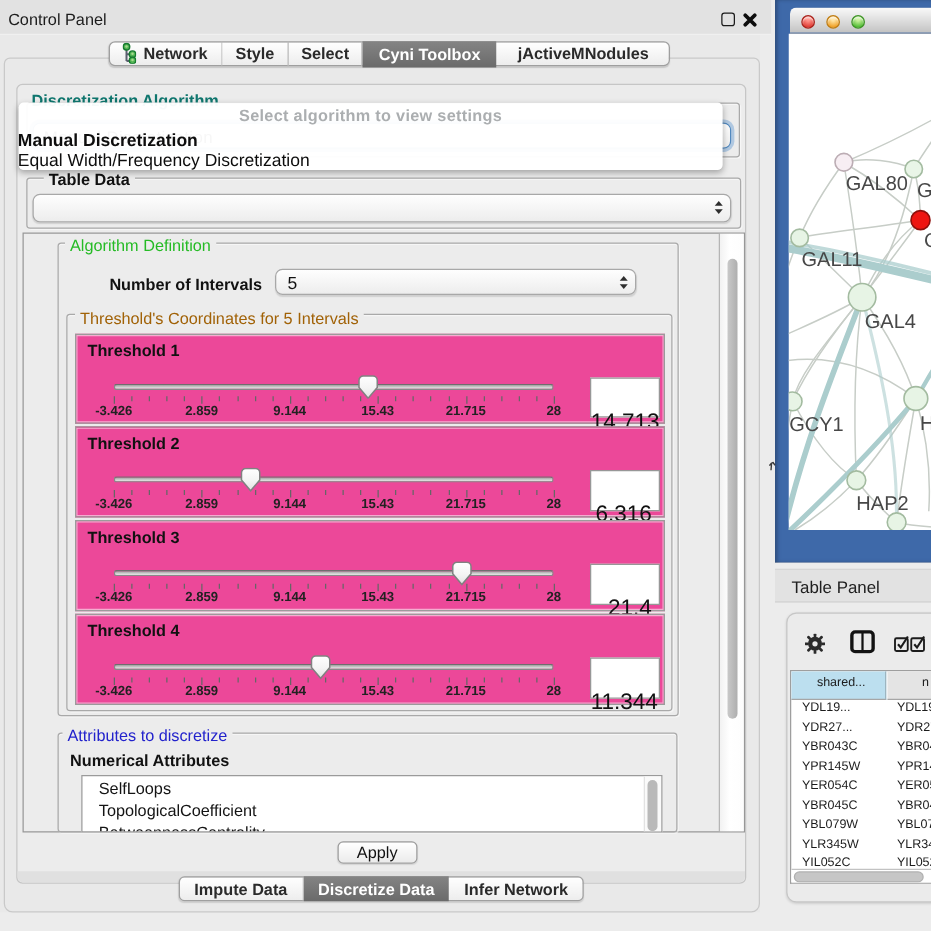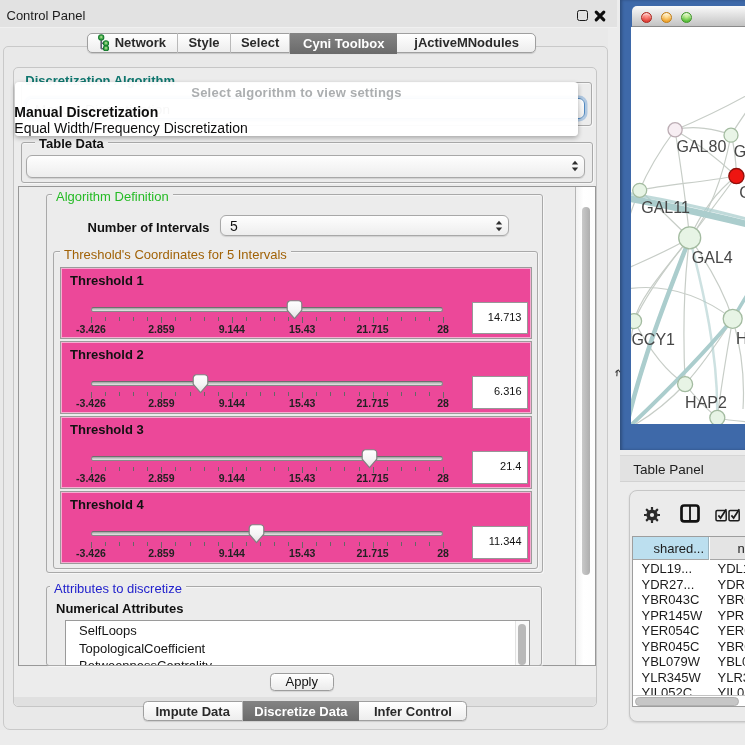--- a/index.html
+++ b/index.html
@@ -20,24 +20,24 @@
 .thr { position:absolute; left:60px; width:472px; height:72.5px; border:1px solid #9b9b9b;
   background:#ec4899; box-shadow: inset 0 0 0 1px rgba(255,255,255,.55); }
 .thr .lbl { position:absolute; left:9px; top:5px; font-size:13px; font-weight:bold; color:#111; }
 .track { position:absolute; left:30px; width:352px; top:39px; height:5px;
   border:1px solid #898989; border-top-color:#6e6e6e; border-radius:2.5px;
   background:linear-gradient(#9f9f9f,#d3d3d3 65%,#e4e4e4); }
 .tick { position:absolute; width:1px; background:#666; }
 .tlab { position:absolute; top:55px; transform:translateX(-50%); font-size:10.5px;
   font-weight:bold; color:#222; }
 .vbox { position:absolute; left:410.5px; top:34px; width:56px; height:32.5px;
-  background:#fff; border:1px solid #979797; font-size:11px; color:#111;
-  text-align:right; padding:8px 5px 0 0; }
+  background:#fff; border:1px solid #979797; font-size:18px; color:#111;
+  text-align:right; padding:24px 5px 0 0; }
 .li13 { font-size:13px; color:#141414; white-space:nowrap; }
-.lt { font-size:13px; color:#1c1c1c; white-space:nowrap; }
+.lt { font-size:10px; color:#1c1c1c; white-space:nowrap; }
 </style></head><body>
 
 <div class="abs" style="left:0;top:0;width:608px;height:730px;background:#e9e9e9;"></div>
 <div class="abs" style="left:0;top:0;width:616.5px;height:28px;background:#e2e2e2;border-bottom:1px solid #f0f0f0;"></div>
 <div class="abs" style="left:6.5px;top:8px;font-size:13px;color:#1c1c1c;">Control Panel</div>
 <div class="abs" style="left:577px;top:10px;width:10.5px;height:10.5px;border:1.7px solid #1b1b1b;border-radius:2.5px;"></div>
 <svg class="abs" style="left:593.5px;top:10px;" width="12" height="12" viewBox="0 0 12 12">
     <path d="M2.2 2.2 L9.8 9.8 M9.8 2.2 L2.2 9.8" stroke="#0d0d0d" stroke-width="3.1" stroke-linecap="round"></path>
   </svg>
 <div class="abs" style="left:3px;top:45.5px;width:604.5px;height:684px;border:1px solid #c9c9c9;border-radius:5px 5px 7px 7px;background:#e9e9e9;"></div>
@@ -280,21 +280,21 @@
     <div class="li13" style="position:absolute;left:13px;top:2px;">SelfLoops</div>
     <div class="li13" style="position:absolute;left:13px;top:19.5px;">TopologicalCoefficient</div>
     <div class="li13" style="position:absolute;left:13px;top:37px;">BetweennessCentrality</div>
     <div style="position:absolute;right:0;top:0;width:14px;height:46px;background:#fafafa;border-left:1px solid #e2e2e2;"></div>
     <div style="position:absolute;right:3px;top:2.5px;width:8px;height:41px;border-radius:4px;background:#b9b9b9;"></div>
   </div>
 <div class="abs" style="left:270px;top:672.5px;width:63.5px;height:18.5px;border:1px solid #9d9d9d;border-radius:4.5px;background:linear-gradient(#ffffff,#ebebeb);display:flex;align-items:center;justify-content:center;font-size:13px;color:#111;box-shadow:0 1px 1px rgba(0,0,0,.1);">Apply</div>
 <div class="abs" style="left:143.2px;top:700.8px;width:324.1px;height:20.6px;background:linear-gradient(#ffffff,#ededed);border:1px solid #9f9f9f;border-radius:4.5px;box-shadow:0 1px 1px rgba(0,0,0,.12);"></div>
 <div class="seg" style="left:143.2px;top:700.8px;width:100px;height:20.6px;border-right:1px solid #b9b9b9;border-radius:4.5px 0 0 4.5px;">Impute Data</div>
 <div class="seg segdark" style="left:243.2px;top:700.8px;width:115.5px;height:20.6px;">Discretize Data</div>
-<div class="seg" style="left:358.7px;top:700.8px;width:108.60000000000002px;height:20.6px;border-radius:0 4.5px 4.5px 0;">Infer Control</div>
+<div class="seg" style="left:358.7px;top:700.8px;width:108.60000000000002px;height:20.6px;border-radius:0 4.5px 4.5px 0;">Infer Network</div>
 <div class="abs" style="left:14.8px;top:81.5px;width:563.4px;height:54.8px;background:rgba(255,255,255,.965);border-radius:4px;box-shadow:0 2px 5px rgba(0,0,0,.3);z-index:50;">
     <div style="position:absolute;left:0;right:0;top:3.5px;text-align:center;font-size:13px;letter-spacing:.25px;font-weight:bold;color:#abaeb0;">Select algorithm to view settings</div>
     <div style="position:absolute;left:-0.5px;top:22.2px;font-size:14px;font-weight:bold;color:#0d0d0d;">Manual Discretization</div>
     <div style="position:absolute;left:-0.5px;top:38.4px;font-size:14px;color:#0d0d0d;">Equal Width/Frequency Discretization</div>
   </div>
 <div class="abs" style="left:620px;top:0;width:125px;height:449.5px;background:#3e69a9;box-shadow:inset 2px 0 3px rgba(0,0,0,.25);"></div>
 <div class="abs" style="left:631.8px;top:5.6px;width:113.2px;height:21.6px;background:linear-gradient(#fafafa,#d9d9d9 60%,#c3c3c3);border-bottom:1px solid #8a8a8a;border-radius:5px 0 0 0;"></div>
 <div class="abs" style="left:641.1999999999999px;top:12px;width:11px;height:11px;border-radius:50%;background:radial-gradient(circle at 50% 28%, #ff9189 15%, #e03e36 75%);border:1px solid #a9231c;box-shadow:inset 0 1.5px 1.5px rgba(255,255,255,.7);"></div>
 <div class="abs" style="left:661.0px;top:12px;width:11px;height:11px;border-radius:50%;background:radial-gradient(circle at 50% 28%, #ffe3a0 15%, #f0a22a 75%);border:1px solid #bf7d14;box-shadow:inset 0 1.5px 1.5px rgba(255,255,255,.7);"></div>
 <div class="abs" style="left:681.1px;top:12px;width:11px;height:11px;border-radius:50%;background:radial-gradient(circle at 50% 28%, #c7f09b 15%, #53bd36 75%);border:1px solid #3f9427;box-shadow:inset 0 1.5px 1.5px rgba(255,255,255,.7);"></div>

